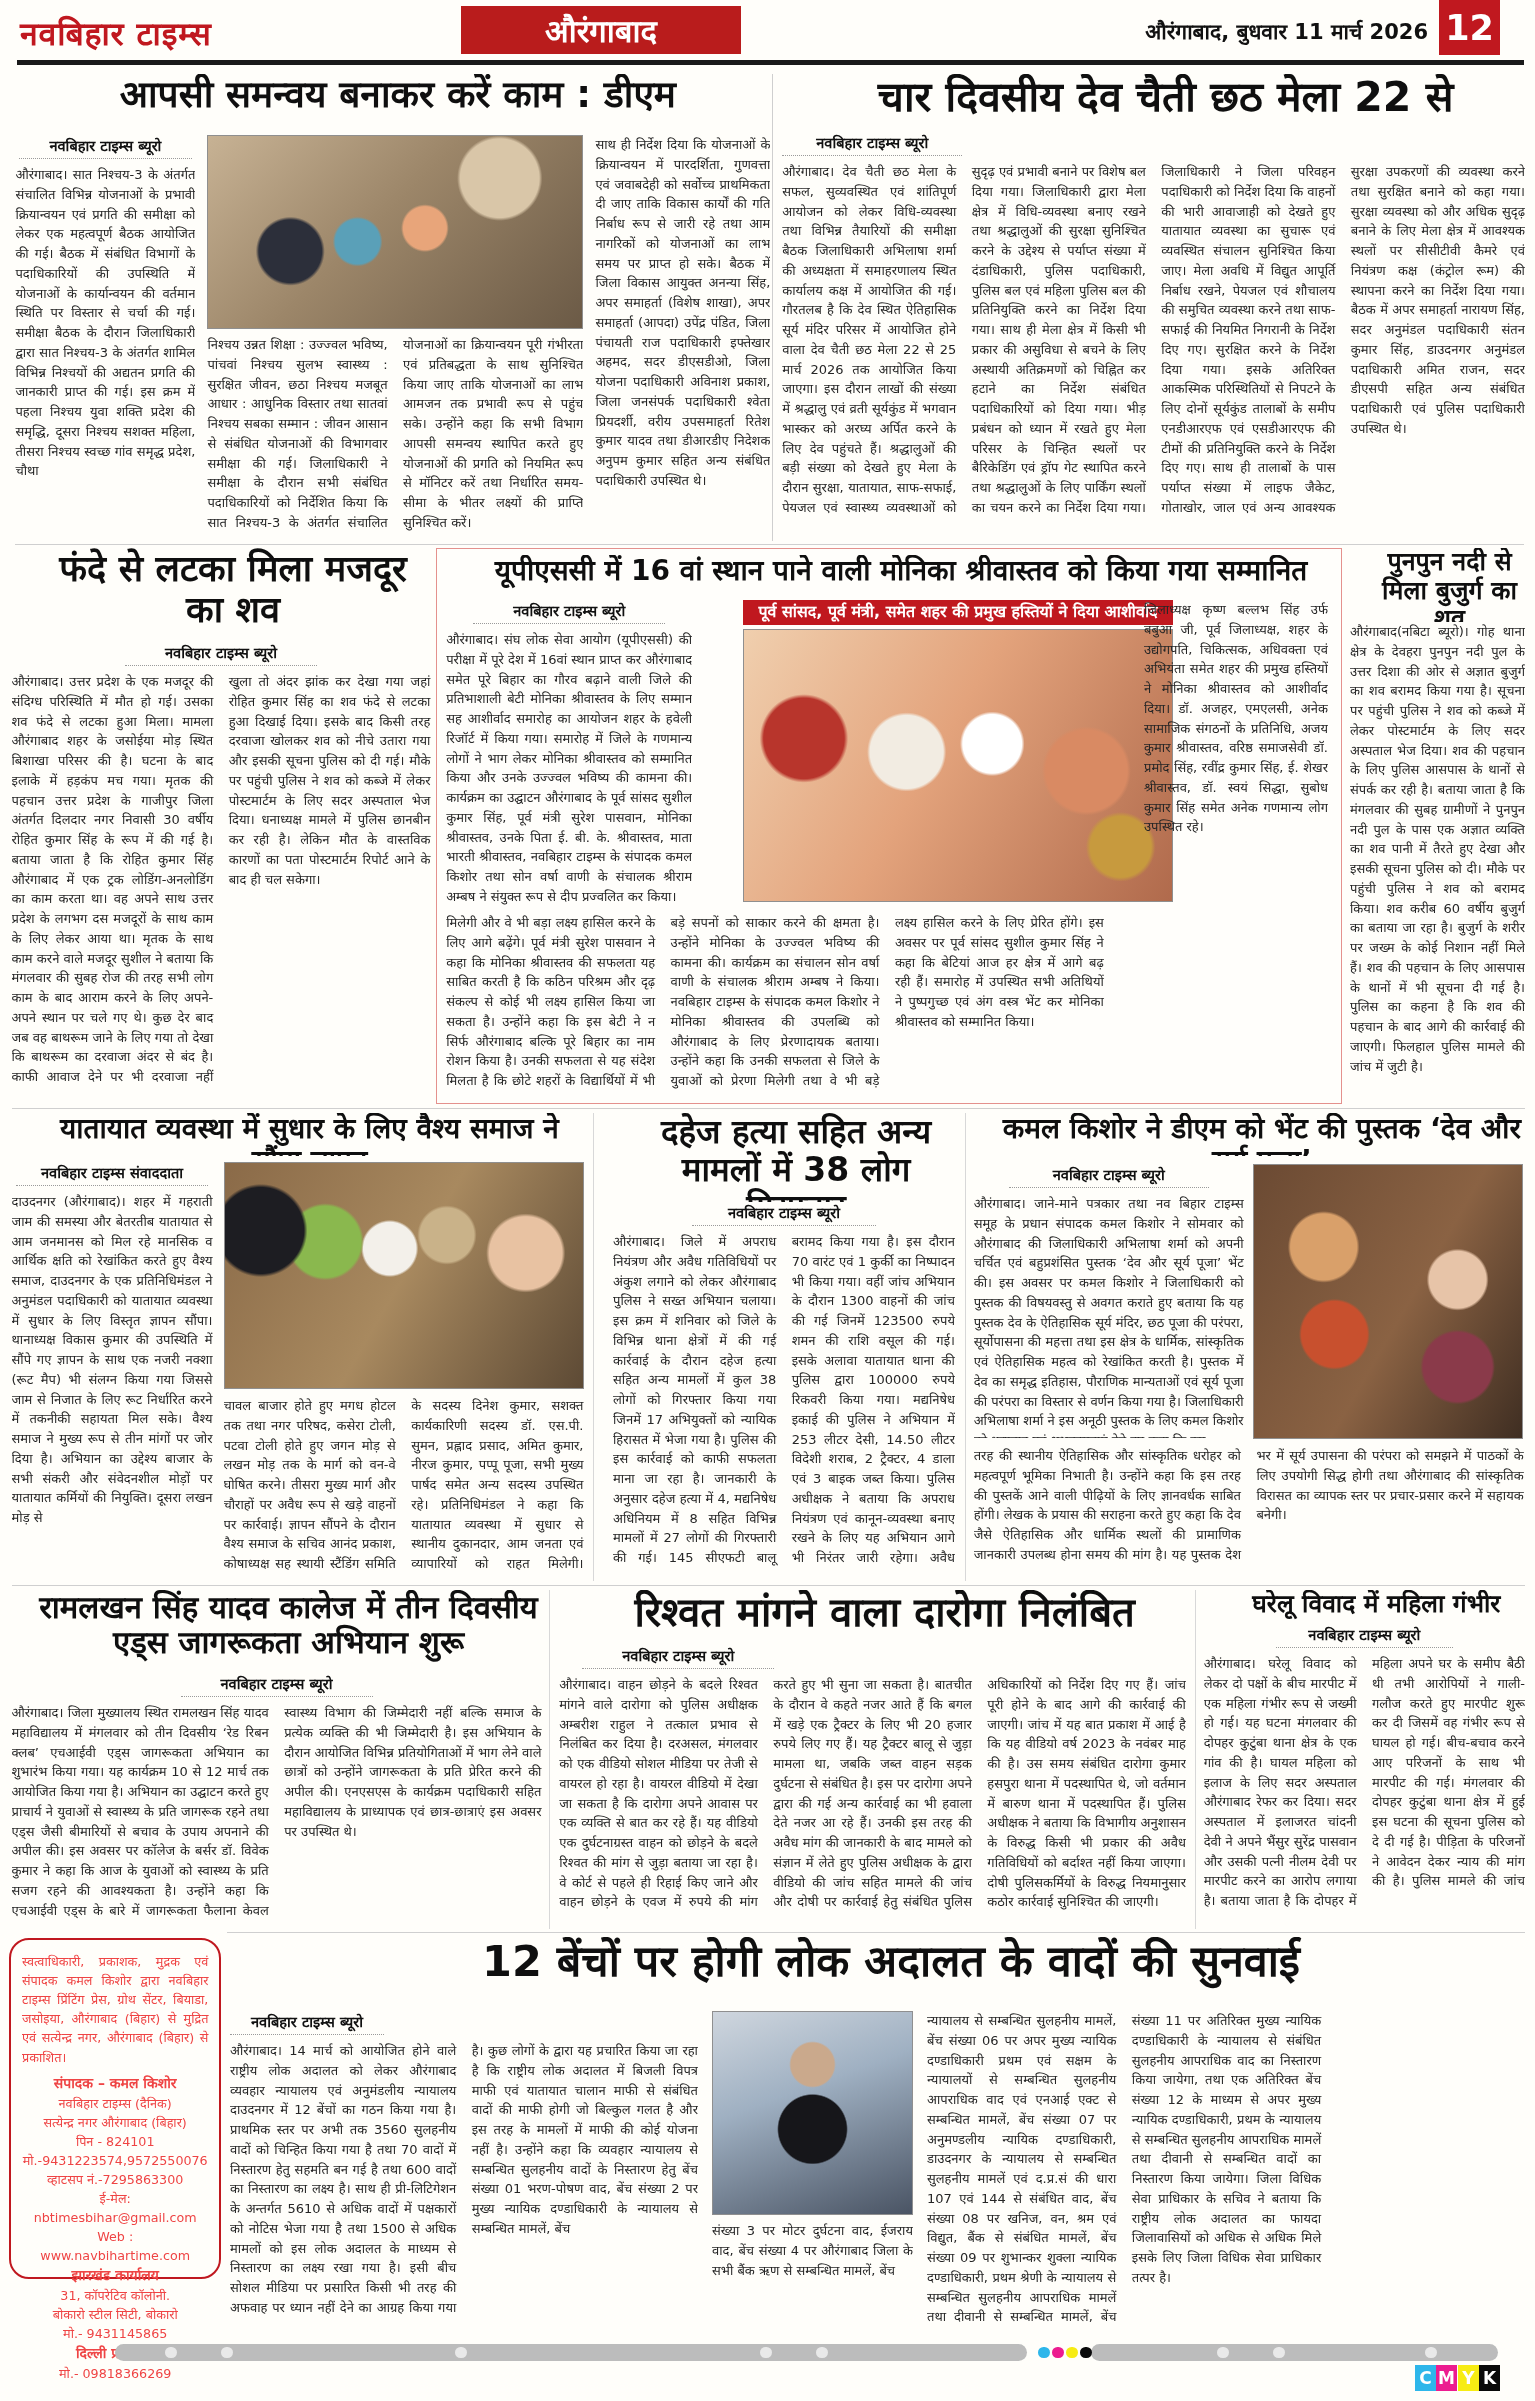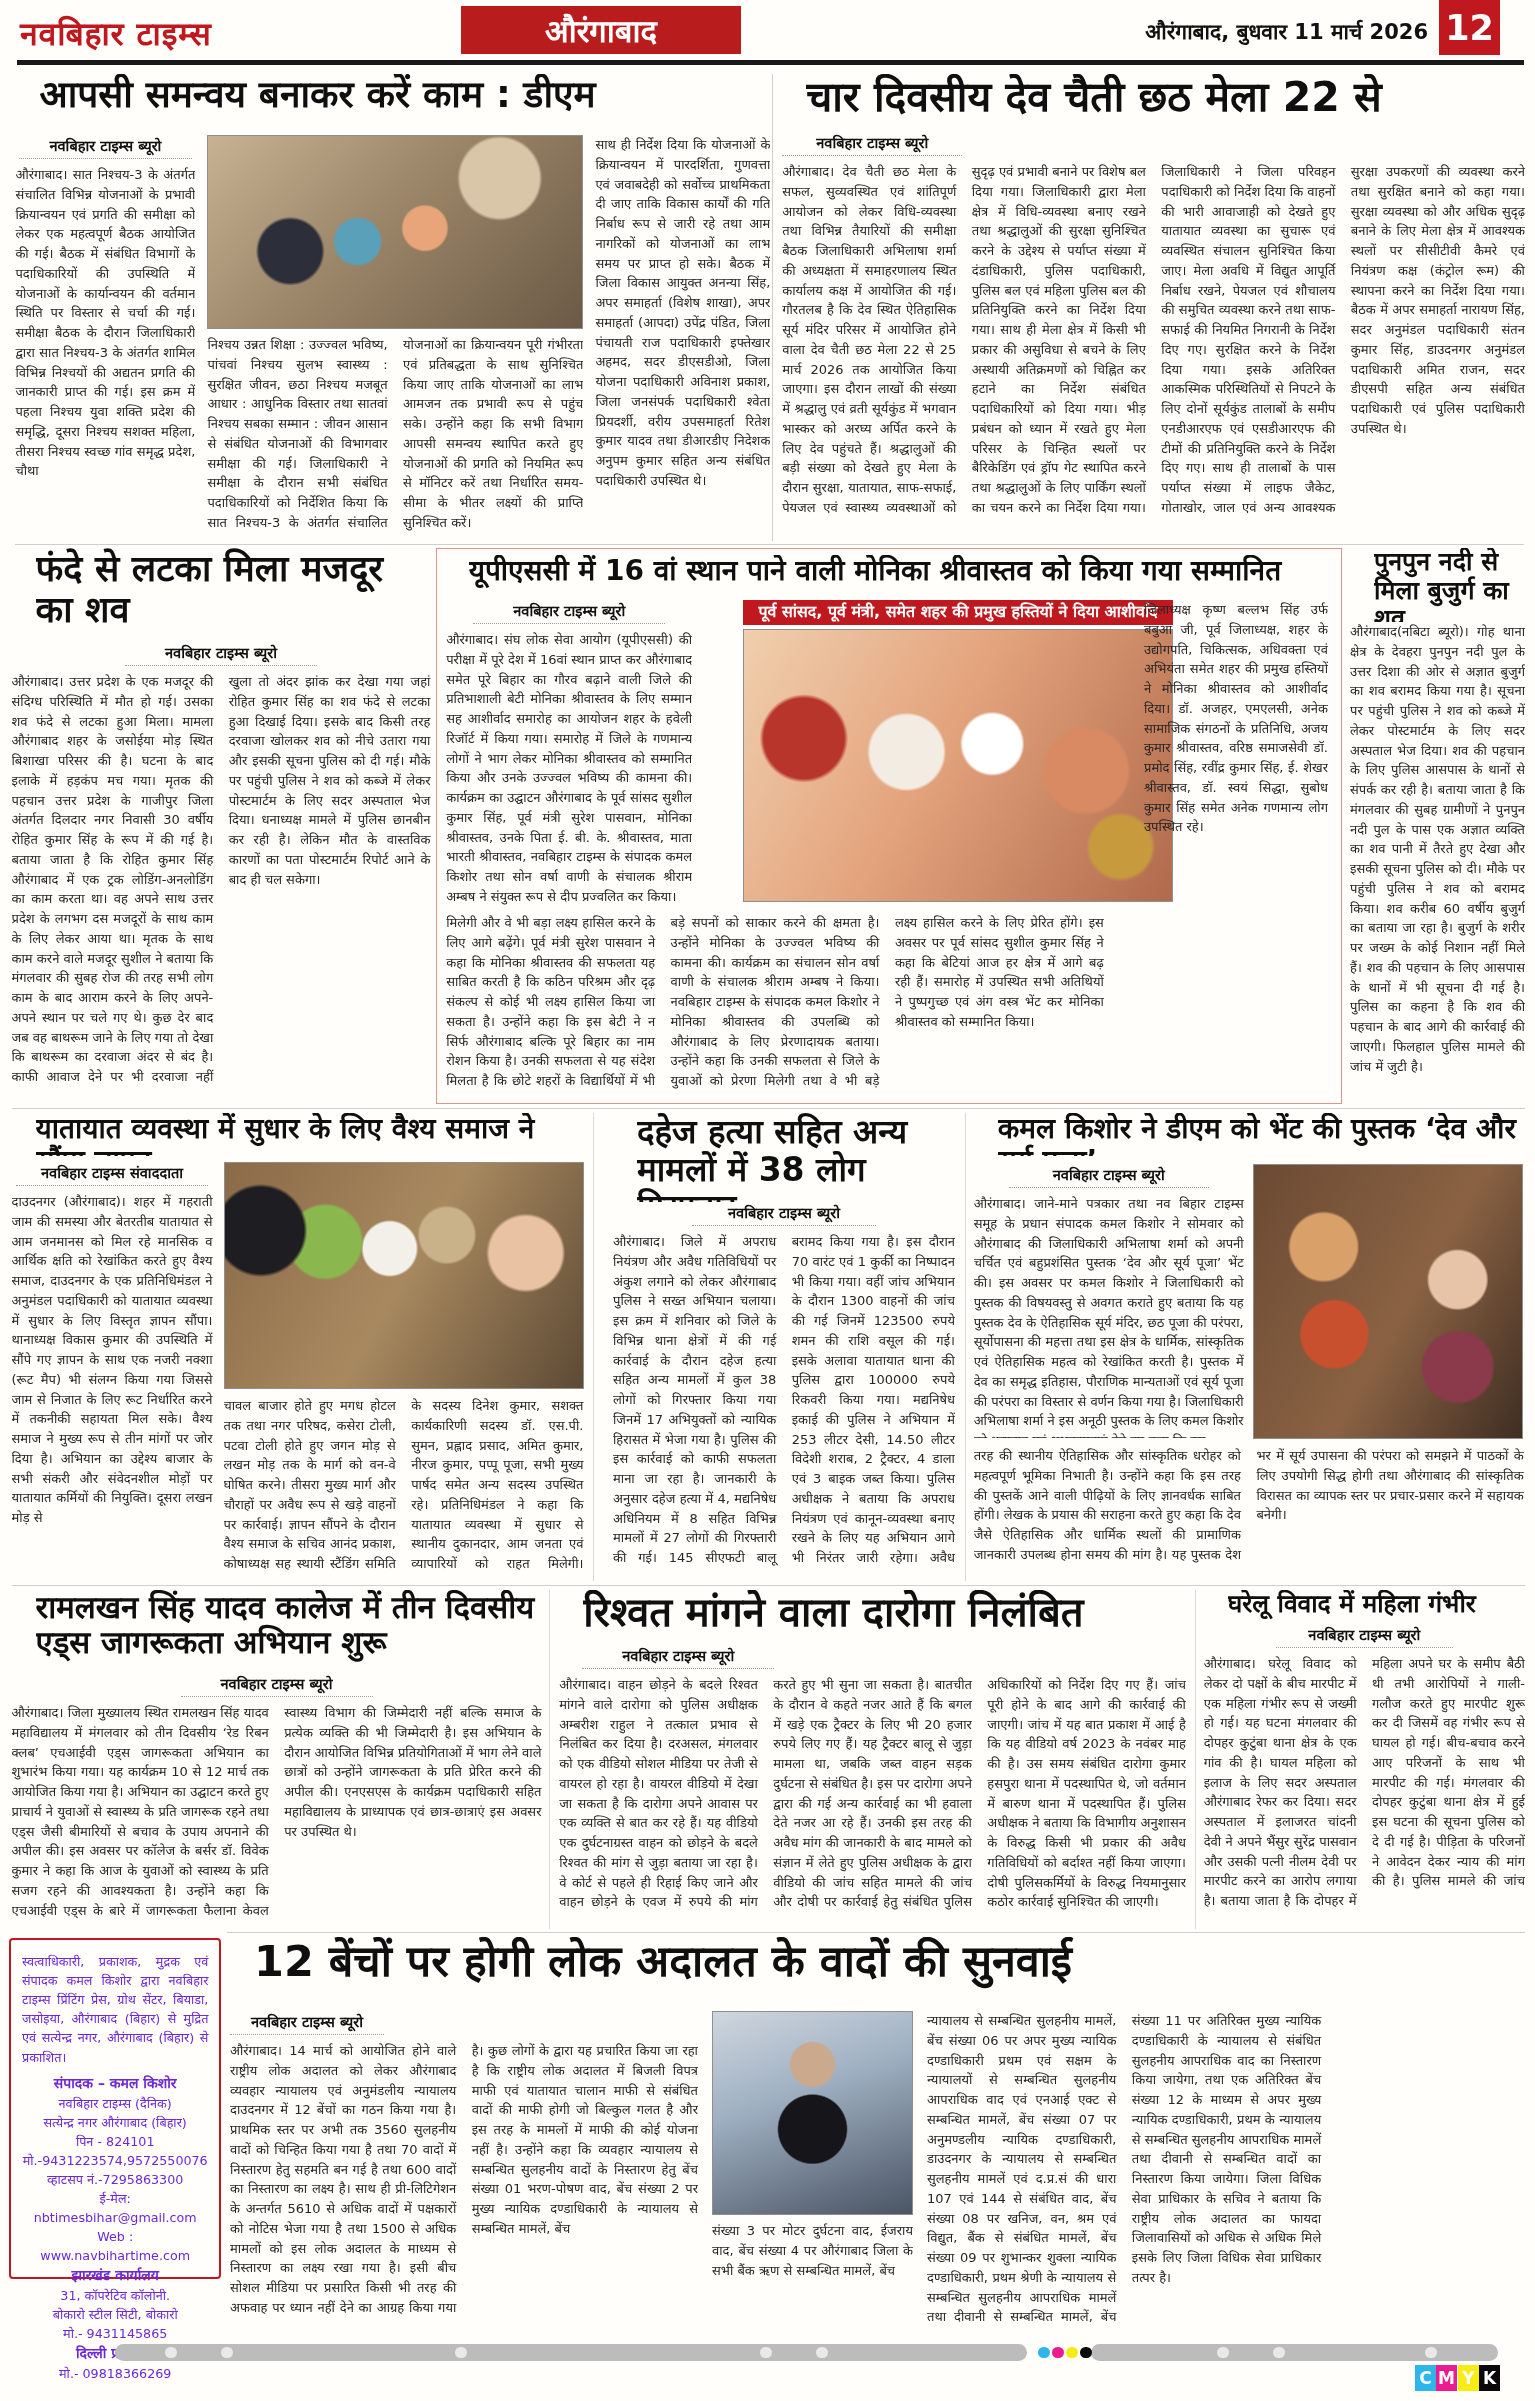--- a/index.html
+++ b/index.html
@@ -12,33 +12,33 @@
   .abs{position:absolute;}
   
   .paper-name{font-size:32px;font-weight:bold;color:#c0181f;letter-spacing:0.8px;}
   .edition-box{background:#b91c1c;color:#fff;font-size:31px;font-weight:bold;
     display:flex;align-items:center;justify-content:center;}
   .dateline{font-size:21px;font-weight:bold;color:#111;}
   .page-box{background:#c0181f;color:#fff;font-size:35px;font-weight:bold;
     display:flex;align-items:center;justify-content:center;}
   .masthead-rule{background:#1a1a1a;}
   
-  .hl{font-weight:bold;text-align:left;color:#0f0f0f;line-height:1.14;overflow:hidden;margin-left:24px;}
+  .hl{font-weight:bold;text-align:center;color:#0f0f0f;line-height:1.14;overflow:hidden;margin-left:24px;}
   .byline{font-weight:bold;text-align:center;font-size:14.6px;color:#111;
     border-bottom:1.5px dotted #9a9a9a;padding-bottom:3.1px;margin:0 auto 6.1px auto;}
   .body{font-size:13px;line-height:1.52;text-align:justify;color:#262626;
     column-gap:15.4px;column-fill:auto;overflow:hidden;}
   .photo{border:0.8px solid #8f8f8f;box-sizing:border-box;}
   .boxed{border:1.5px solid #e4918d;box-sizing:border-box;background:#fffefb;}
   .subhead{background:#c0181f;color:#fff;font-weight:bold;font-size:16px;
     text-align:center;line-height:1.5;overflow:hidden;}
   .sep{background:#cfcfcf;}
   
-  .pubbox{border:2.3px solid #c0181f;border-radius:4px;box-sizing:border-box;
-    padding:12.3px 10.8px;font-size:12.7px;line-height:1.5;color:#6d28d9;}
+  .pubbox{border:2.3px solid #c0181f;border-radius:20px;box-sizing:border-box;
+    padding:12.3px 10.8px;font-size:12.7px;line-height:1.5;color:#ef4444;}
   .pub-center{text-align:center;}
   .pub-bold{font-weight:bold;font-size:14px;}
   
   .regseg{background:#bcbcbc;border-radius:9.2px;position:absolute;height:17px;}
   .dot{position:absolute;border-radius:50%;width:11.5px;height:11.5px;top:2.3px;}
   .cmyk-cell{position:absolute;width:21px;height:26px;display:flex;align-items:center;
     justify-content:center;font-size:17px;font-weight:bold;color:#fff;}
 </style>
 </head>
 <body>

